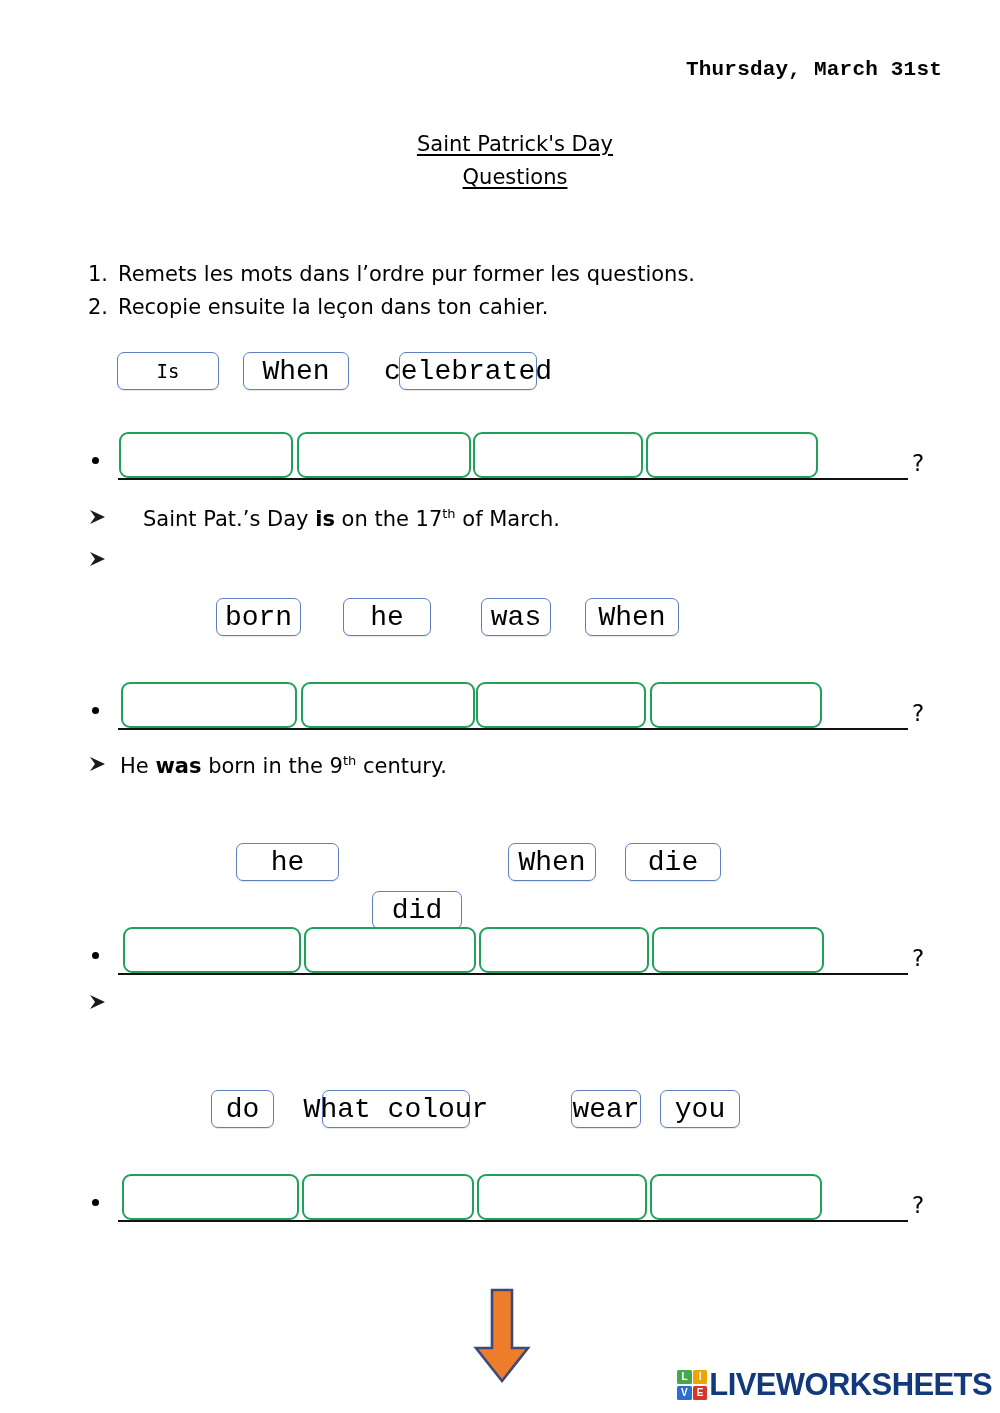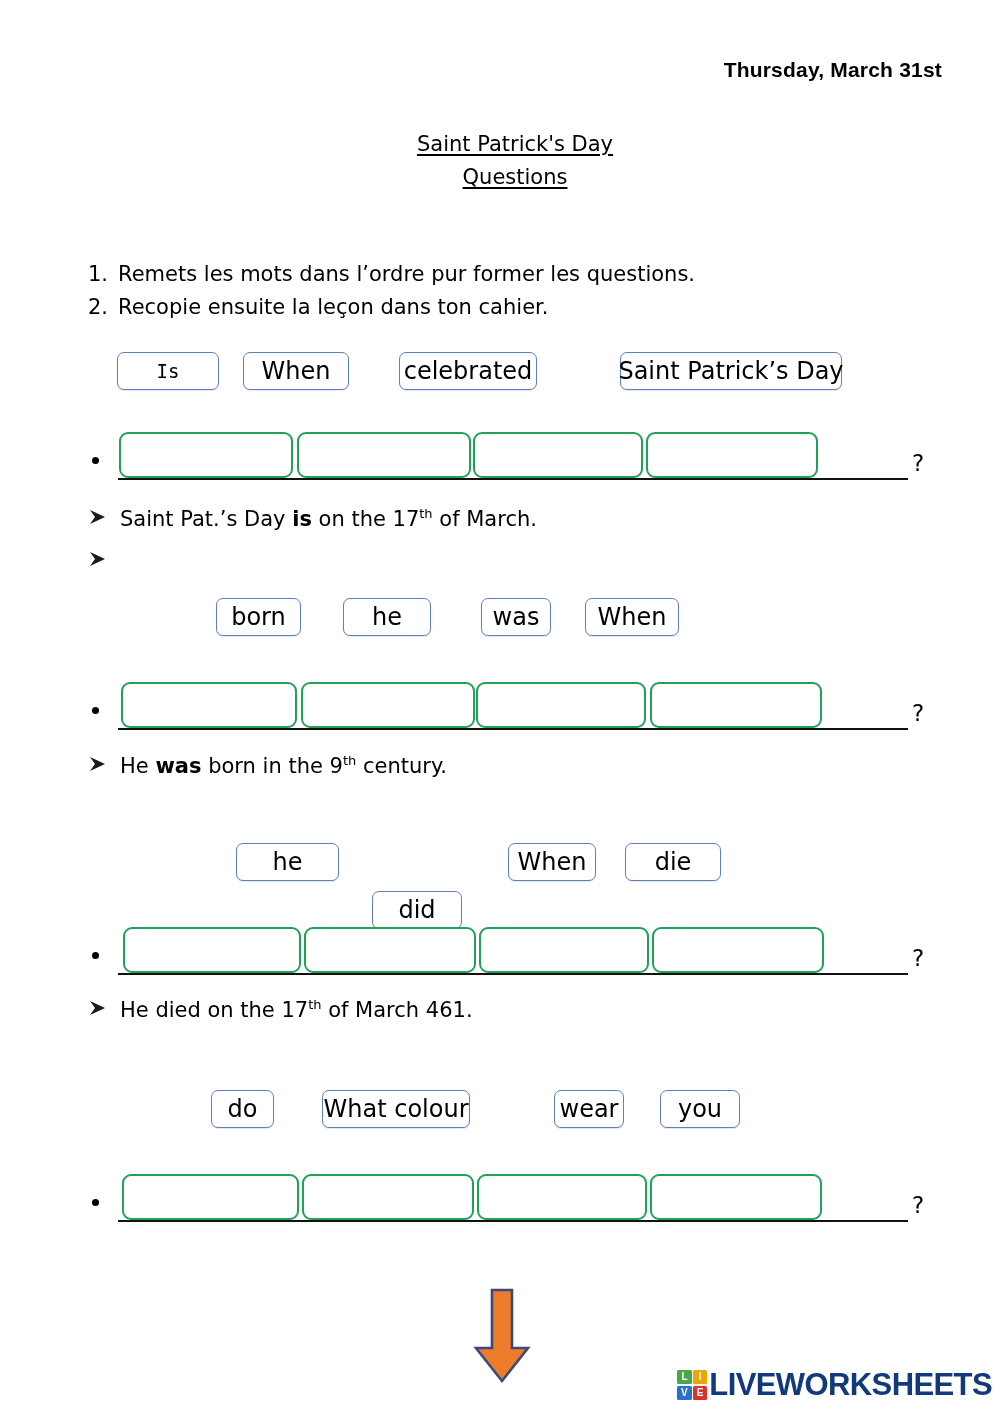--- a/index.html
+++ b/index.html
@@ -23,21 +23,21 @@
     width: 1000px;
     height: 1413px;
     background: #ffffff;
   }
 
   
   .date-line {
     position: absolute;
     top: 58px;
     right: 58px;
-    font-family: Liberation Sans, sans-serif;
+    font-family: Liberation Mono, monospace;
     font-size: 21px;
     font-weight: 700;
     letter-spacing: 0.2px;
     white-space: nowrap;
   }
 
   
   .title-block {
     position: absolute;
     top: 128px;
@@ -87,23 +87,24 @@
     position: absolute;
     top: 0;
     height: 38px;
     border: 1.6px solid #5f7fbf;
     border-radius: 7px;
     background: #ffffff;
     display: flex;
     align-items: center;
     justify-content: center;
     padding: 0 10px;
-    font-size: 24px;
+    font-size: 28px;
     white-space: nowrap;
     box-shadow: 0 1px 1px rgba(0,0,0,0.10);
+    font-family: Liberation Mono, monospace;
   }
   .tile.mono { font-family: "DejaVu Sans Mono", monospace; font-size: 19px; }
 
   
   .dropline {
     position: relative;
     height: 58px;
   }
   .bullet-dot {
     position: absolute;
@@ -231,32 +232,31 @@
       <span class="instr-num">2.</span>
       <span class="instr-text">Recopie ensuite la leçon dans ton cahier.</span>
     </div>
   </div>
 
   <div class="exercise" style="top:352px;">
     <div class="tiles">
       <div class="tile mono" style="left:117px; width:102px;">Is</div>
       <div class="tile" style="left:243px; width:106px;">When</div>
       <div class="tile" style="left:399px; width:138px;">celebrated</div>
-      <div class="tile" style="left:620px; width:222px;">Saint Patrick’s Day</div>
     </div>
     <div class="dropline" style="margin-top:36px;">
       <div class="bullet-dot"></div>
       <div class="rule"></div>
       <div class="dropbox" style="left:119px; width:174px;"></div>
       <div class="dropbox" style="left:297px; width:174px;"></div>
       <div class="dropbox" style="left:473px; width:170px;"></div>
       <div class="dropbox" style="left:646px; width:172px;"></div>
       <div class="qmark">?</div>
     </div>
-    <div class="answer" style="top:152px;">
+    <div class="answer" style="top:152px;gap:23px;">
       <span class="arrow-bullet">
         <svg width="20" height="16" viewBox="0 0 20 16" aria-hidden="true">
           <path d="M2 1 L17 8 L2 15 L7 8 Z" fill="#1a1a1a"></path>
         </svg>
       </span>
       <span class="answer-text"><span>Saint Pat.’s Day </span><b>is</b><span> on the 17</span><sup>th</sup><span> of March.</span></span>
     </div>
     <div class="answer" style="top:200px;">
       <span class="arrow-bullet">
         <svg width="20" height="16" viewBox="0 0 20 16" aria-hidden="true">
@@ -308,29 +308,28 @@
       <div class="dropbox" style="left:479px; width:170px;"></div>
       <div class="dropbox" style="left:652px; width:172px;"></div>
       <div class="qmark">?</div>
     </div>
     <div class="answer" style="top:152px;">
       <span class="arrow-bullet">
         <svg width="20" height="16" viewBox="0 0 20 16" aria-hidden="true">
           <path d="M2 1 L17 8 L2 15 L7 8 Z" fill="#1a1a1a"></path>
         </svg>
       </span>
-      <span class="answer-text"><span>He died on the 17</span><b></b><span></span><sup>th</sup><span> of March 461.</span></span>
     </div>
   </div>
 
   <div class="exercise" style="top:1090px;">
     <div class="tiles">
       <div class="tile" style="left:211px; width:63px;">do</div>
       <div class="tile" style="left:322px; width:148px;">What colour</div>
-      <div class="tile" style="left:554px; width:70px;">wear</div>
+      <div class="tile" style="left:571px; width:70px;">wear</div>
       <div class="tile" style="left:660px; width:80px;">you</div>
     </div>
     <div class="dropline" style="margin-top:40px;">
       <div class="bullet-dot"></div>
       <div class="rule"></div>
       <div class="dropbox" style="left:122px; width:177px;"></div>
       <div class="dropbox" style="left:302px; width:172px;"></div>
       <div class="dropbox" style="left:477px; width:170px;"></div>
       <div class="dropbox" style="left:650px; width:172px;"></div>
       <div class="qmark">?</div>

